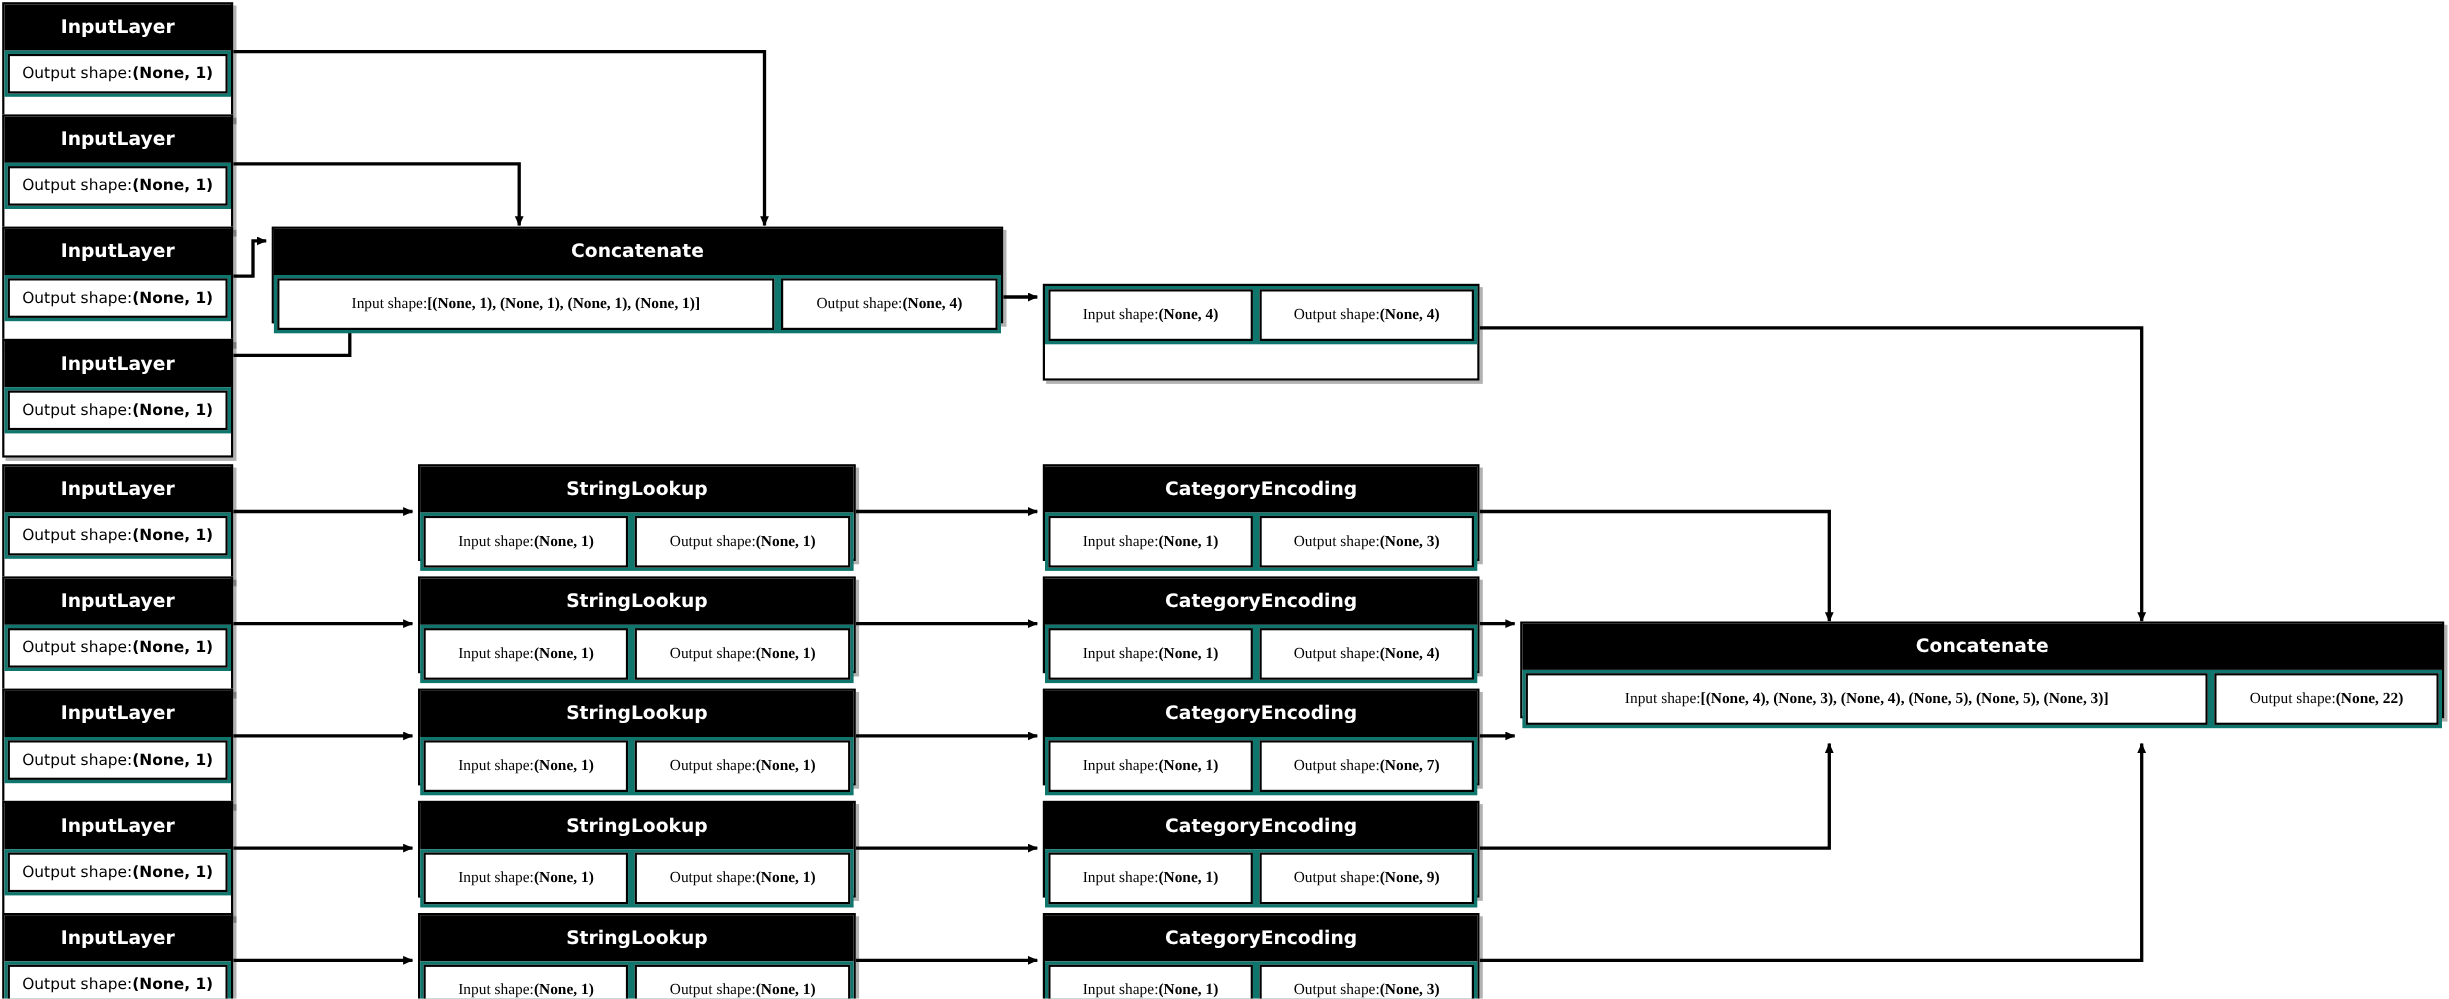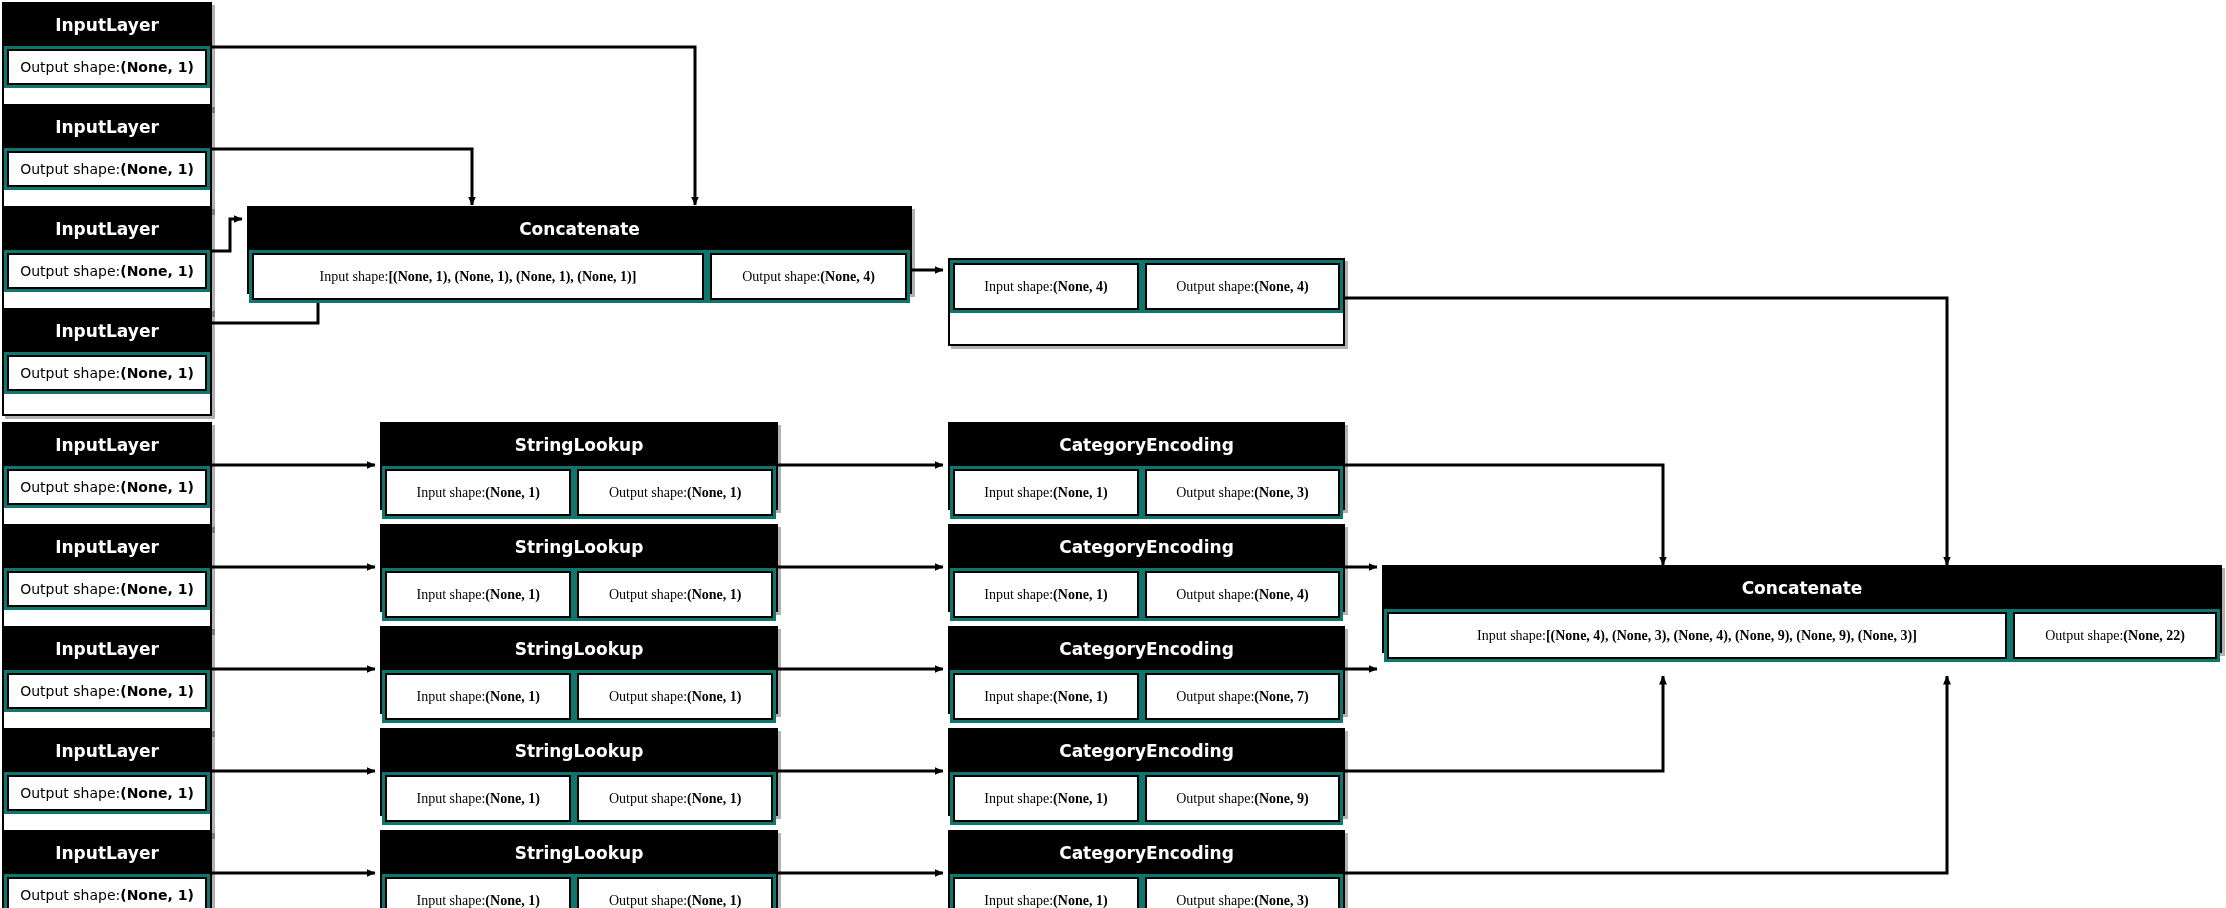--- a/index.html
+++ b/index.html
@@ -335,21 +335,21 @@
           <b>(None, 3)</b>
         </div>
     </div>
   </div>
 
   <div class="node n-wide" style="left:1382px;top:565px;width:840px;">
     <div class="hdr">Concatenate</div>
     <div class="shapes">
       <div class="cell" style="flex:0 0 620px;">
           <span class="lbl-norm">Input shape: </span>
-          <b>[(None, 4), (None, 3), (None, 4), (None, 9), (None, 9), (None, 3)]</b>
+          <b>[(None, 4), (None, 3), (None, 4), (None, 5), (None, 5), (None, 3)]</b>
         </div>
       <div class="cell">
           <span class="lbl-norm">Output shape: </span>
           <b>(None, 22)</b>
         </div>
     </div>
   </div>
 
 </div>
 

